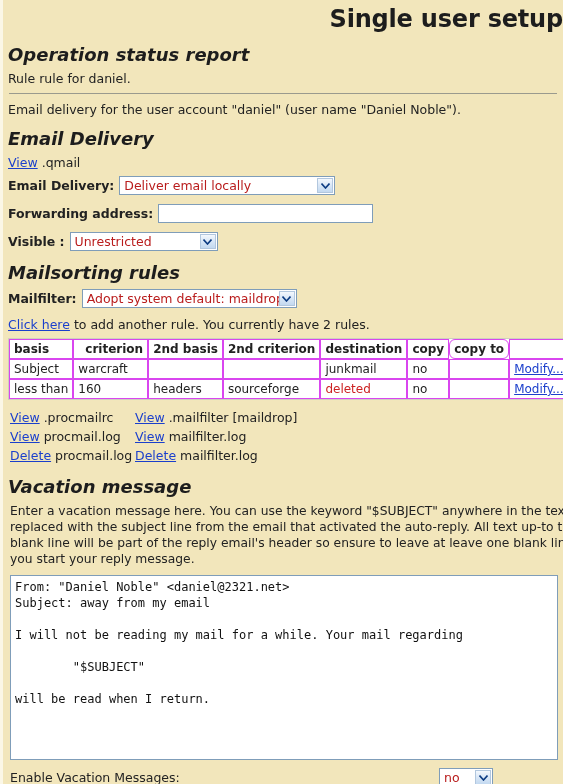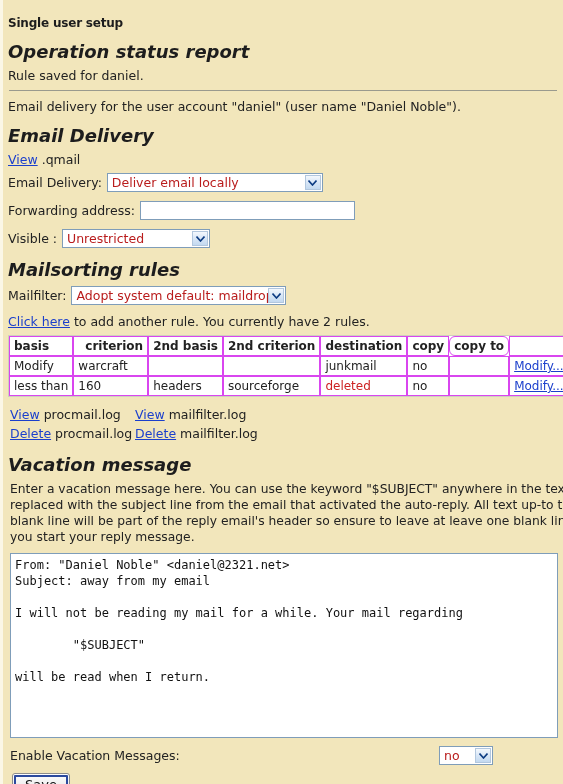--- a/index.html
+++ b/index.html
@@ -21,25 +21,26 @@
     width: 563px;
     height: 784px;
     background: #f2e6bb;
     border-left: 3px solid #fbf7e6;
     box-sizing: border-box;
     padding: 0 0 0 5px;
     overflow: hidden;
   }
 
   h1.page-title {
-    font-size: 12px;
+    font-size: 24px;
     font-weight: bold;
     color: #1d1d1d;
-    margin: 16px 0 10px 0;
+    margin: 5px 0 10px 0;
     letter-spacing: -0.2px;
+    text-align: right;
   }
 
   h2.section-title {
     font-size: 18px;
     font-style: italic;
     font-weight: bold;
     color: #1d1d1d;
     margin: 11px 0 6px 0;
   }
 
@@ -65,20 +66,21 @@
 
   .field-row {
     display: flex;
     align-items: center;
     margin: 0 0 9px 0;
     font-size: 12.5px;
   }
   .field-row .lbl {
     margin-right: 5px;
     white-space: nowrap;
+    font-weight: bold;
   }
 
   
   .xp-select {
     position: relative;
     display: inline-block;
     background: #ffffff;
     border: 1px solid #7f9db9;
     height: 19px;
     box-sizing: border-box;
@@ -201,21 +203,21 @@
   }
 </style>
 </head>
 <body>
 
 <div class="page">
 
   <h1 class="page-title">Single user setup</h1>
 
   <h2 class="section-title">Operation status report</h2>
-  <p class="line">Rule saved for daniel.</p>
+  <p class="line">Rule rule for daniel.</p>
 
   <hr class="rule">
 
   <p class="line">Email delivery for the user account "daniel" (user name "Daniel Noble").</p>
 
   <h2 class="section-title">Email Delivery</h2>
 
   <p class="line">
     <a class="link">View</a><span> </span><span>.qmail</span>
   </p>
@@ -276,21 +278,21 @@
         <th style="width:85px;">2nd criterion</th>
         <th style="width:69px;">destination</th>
         <th style="width:29px;">copy</th>
         <th style="width:47px;border-radius:6px;">copy to</th>
         <th style="width:57px;"></th>
         <th style="width:63px;"></th>
       </tr>
     </thead>
     <tbody>
       <tr>
-        <td>Modify</td>
+        <td>Subject</td>
         <td>warcraft</td>
         <td></td>
         <td></td>
         <td>junkmail</td>
         <td>no</td>
         <td></td>
         <td class="act"><a class="link">Modify...</a></td>
         <td class="act"></td>
       </tr>
       <tr>
@@ -302,20 +304,24 @@
         <td>no</td>
         <td></td>
         <td class="act"><a class="link">Modify...</a></td>
         <td class="act"></td>
       </tr>
     </tbody>
   </table>
 
   <div class="logs-grid">
     <div class="logs-row">
+      <div class="logs-cell-a"><a class="link">View</a><span> .procmailrc</span></div>
+      <div class="logs-cell-b"><a class="link">View</a><span> .mailfilter [maildrop]</span></div>
+    </div>
+    <div class="logs-row">
       <div class="logs-cell-a"><a class="link">View</a><span> procmail.log</span></div>
       <div class="logs-cell-b"><a class="link">View</a><span> mailfilter.log</span></div>
     </div>
     <div class="logs-row">
       <div class="logs-cell-a"><a class="link">Delete</a><span> procmail.log</span></div>
       <div class="logs-cell-b"><a class="link">Delete</a><span> mailfilter.log</span></div>
     </div>
   </div>
 
   <h2 class="section-title">Vacation message</h2>

